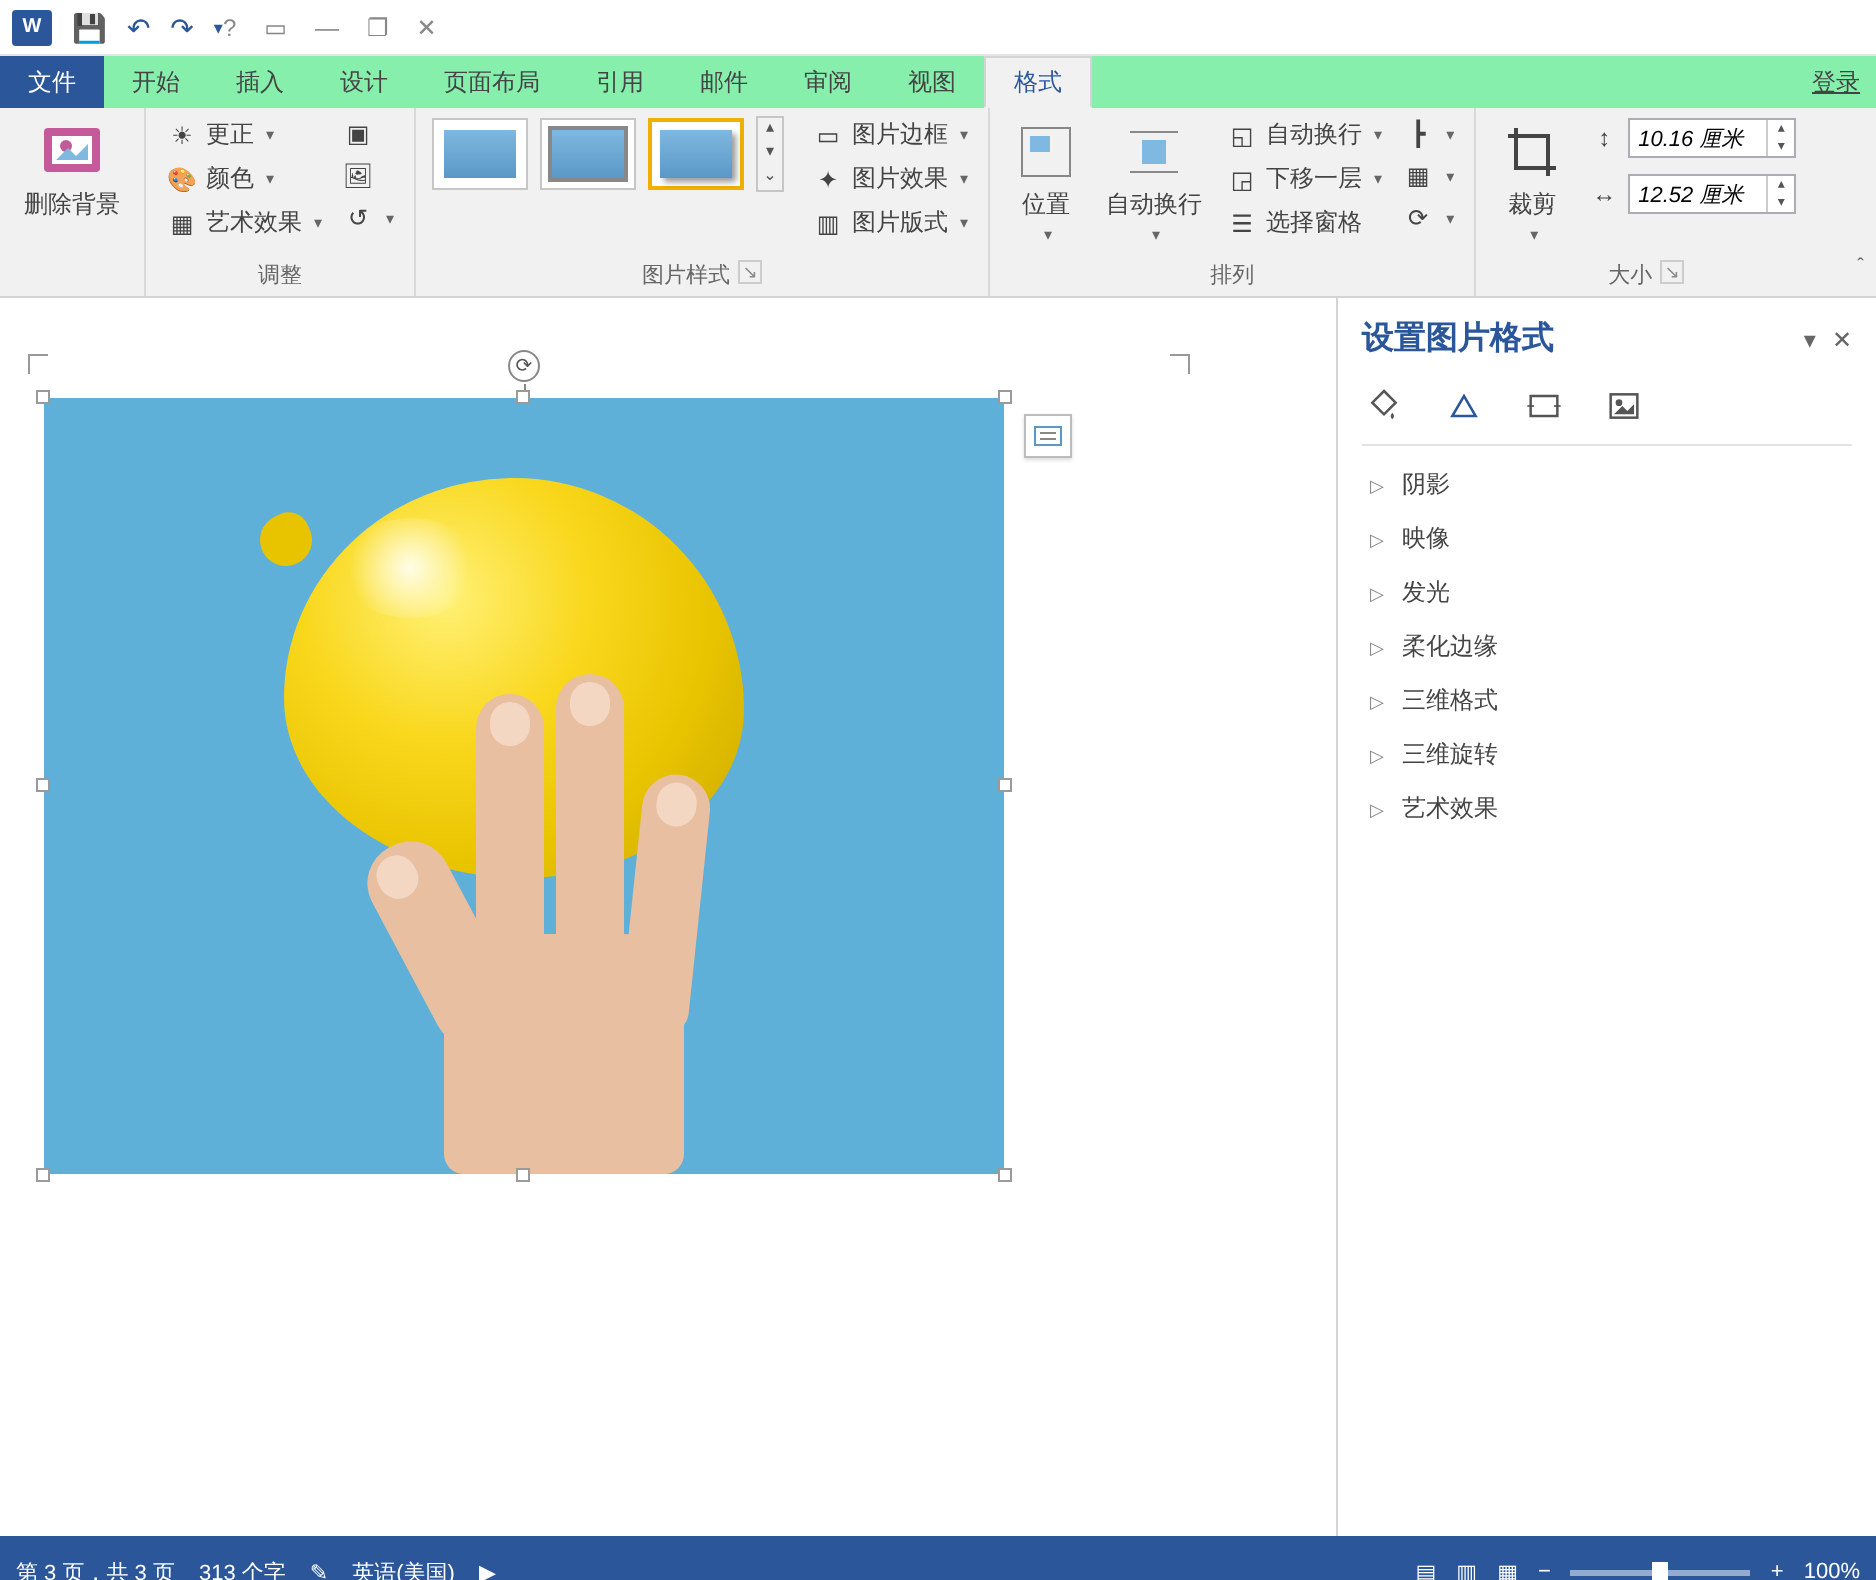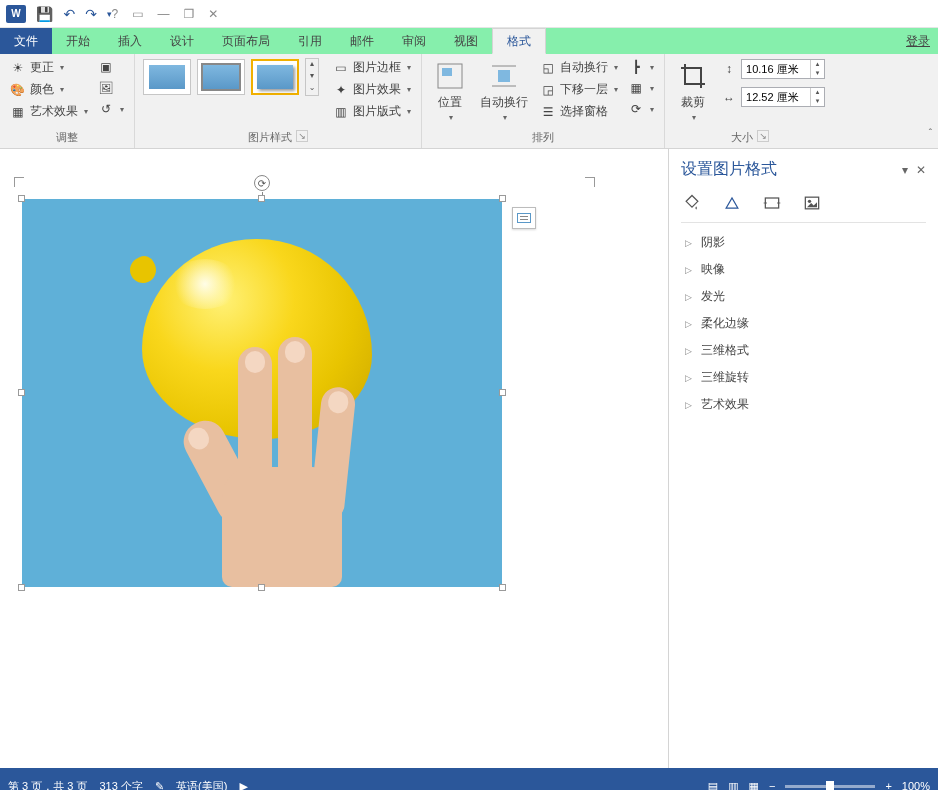--- a/index.html
+++ b/index.html
@@ -40,21 +40,21 @@
 .style-gallery { display:flex; gap:6px; align-items:center; }
 .style-thumb { width:48px; height:36px; border:1px solid #c6c6c6; background:#fff; display:flex; align-items:center; justify-content:center; cursor:pointer; }
 .style-thumb.sel { border:1px solid #f0b000; box-shadow:inset 0 0 0 1px #f0b000; }
 .style-inner { width:36px; height:24px; background:linear-gradient(#7fb8e0,#5a98c8); }
 .style-thumb.frame .style-inner { box-shadow:0 0 0 2px #888; }
 .style-thumb.shadow .style-inner { box-shadow:2px 2px 3px rgba(0,0,0,.4); }
 .gal-scroll { width:14px; display:flex; flex-direction:column; border:1px solid #c6c6c6;}
 .gal-scroll span{height:12px; font-size:8px; text-align:center; cursor:pointer; color:#555;}
 
 .spin { display:flex; align-items:center; border:1px solid #abadb3; background:#fff; height:20px; }
-.spin input { border:none; width:68px; font-size:11px; padding:0 4px; outline:none;}
+.spin input { border:none; width:68px; font-size:11px; padding:0 4px; outline:none;font-style:italic;}
 .spin .ar { width:14px; display:flex; flex-direction:column; border-left:1px solid #ccc;}
 .spin .ar span{height:9px; font-size:7px; text-align:center; cursor:pointer; color:#555;}
 
 .collapse-rib { position:absolute; right:6px; top:128px; font-size:10px; color:#666; cursor:pointer;}
 
 
 .workspace { display:flex; height:calc(100% - 28px - 26px - 95px - 22px); }
 .canvas { flex:1; background:#fff; position:relative; overflow:hidden; }
 .ruler-corner { position:absolute; left:14px; top:28px; width:10px; height:10px; border-left:1px solid #999; border-top:1px solid #999;}
 .ruler-corner2 { position:absolute; left:585px; top:28px; width:10px; height:10px; border-right:1px solid #999; border-top:1px solid #999;}
@@ -77,21 +77,21 @@
 .h-l{left:-4px; top:calc(50% - 4px);} .h-r{right:-4px; top:calc(50% - 4px);}
 .rotate { position:absolute; left:calc(50% - 8px); top:-24px; width:16px; height:16px; border:1px solid #888; border-radius:50%; background:#fff; display:flex; align-items:center; justify-content:center; font-size:10px; color:#555;}
 .rotate::after{content:""; position:absolute; top:16px; width:1px; height:6px; background:#888;}
 .layout-btn { position:absolute; left:512px; top:58px; width:24px; height:22px; border:1px solid #bcbcbc; background:#fff; display:flex; align-items:center; justify-content:center; cursor:pointer; box-shadow:0 1px 2px rgba(0,0,0,.15);}
 .layout-btn span{width:14px; height:10px; border:1px solid #5a98c8; position:relative;}
 .layout-btn span::before{content:""; position:absolute; inset:2px; border-top:1px solid #888; border-bottom:1px solid #888;}
 
 
 .pane { width:270px; border-left:1px solid #d4d4d4; background:#fff; display:flex; flex-direction:column; }
 .pane-hdr { padding:10px 12px 8px 12px; display:flex; align-items:center; }
-.pane-hdr h3 { color:#2b579a; font-size:16px; font-weight:normal; flex:1;}
+.pane-hdr h3 { color:#2b579a; font-size:16px; font-weight:bold; flex:1;}
 .pane-hdr .pact { color:#666; cursor:pointer; margin-left:8px; font-size:12px;}
 .pane-icons { display:flex; gap:18px; padding:4px 12px 6px 12px; }
 .pane-icons .pi { width:22px; height:22px; cursor:pointer; display:flex; align-items:center; justify-content:center; color:#555;}
 .pane-icons .pi.active { color:#2b579a; }
 .pi svg { width:20px; height:20px; }
 .pane-sep { border-top:1px solid #e3e3e3; margin:2px 12px 6px 12px;}
 .pane-list { padding:0 6px; }
 .pane-item { display:flex; align-items:center; padding:5px 10px; cursor:pointer; gap:6px; font-size:12px; color:#444;}
 .tri { font-size:9px; color:#888; width:10px;}
 
@@ -132,20 +132,36 @@
   <div class="tab">引用</div>
   <div class="tab">邮件</div>
   <div class="tab">审阅</div>
   <div class="tab">视图</div>
   <div class="tab active">格式</div>
   <div class="login">登录</div>
 </div>
 
 <div class="ribbon">
 
+  <div class="group">
+    <div class="group-body">
+      <div class="bigbtn">
+        <div class="ico">
+          <svg viewBox="0 0 32 32">
+              <rect x="2" y="4" width="28" height="22" fill="#c55a9a" rx="2"></rect>
+              <rect x="6" y="8" width="20" height="14" fill="#fff"></rect>
+              <circle cx="13" cy="13" r="3" fill="#c55a9a"></circle>
+              <path d="M8 20 L14 14 L18 18 L24 12 L24 20 Z" fill="#7fb8e0"></path>
+            </svg>
+        </div>
+        <span>删除背景</span>
+      </div>
+    </div>
+    <div class="group-label">&nbsp;</div>
+  </div>
 
   <div class="group">
     <div class="group-body">
       <div style="display:flex; flex-direction:column; gap:3px;">
         <div class="smallrow">
             <span class="sico">☀</span>
             <span>更正</span>
             <span class="drop">▾</span>
           </div>
         <div class="smallrow">

